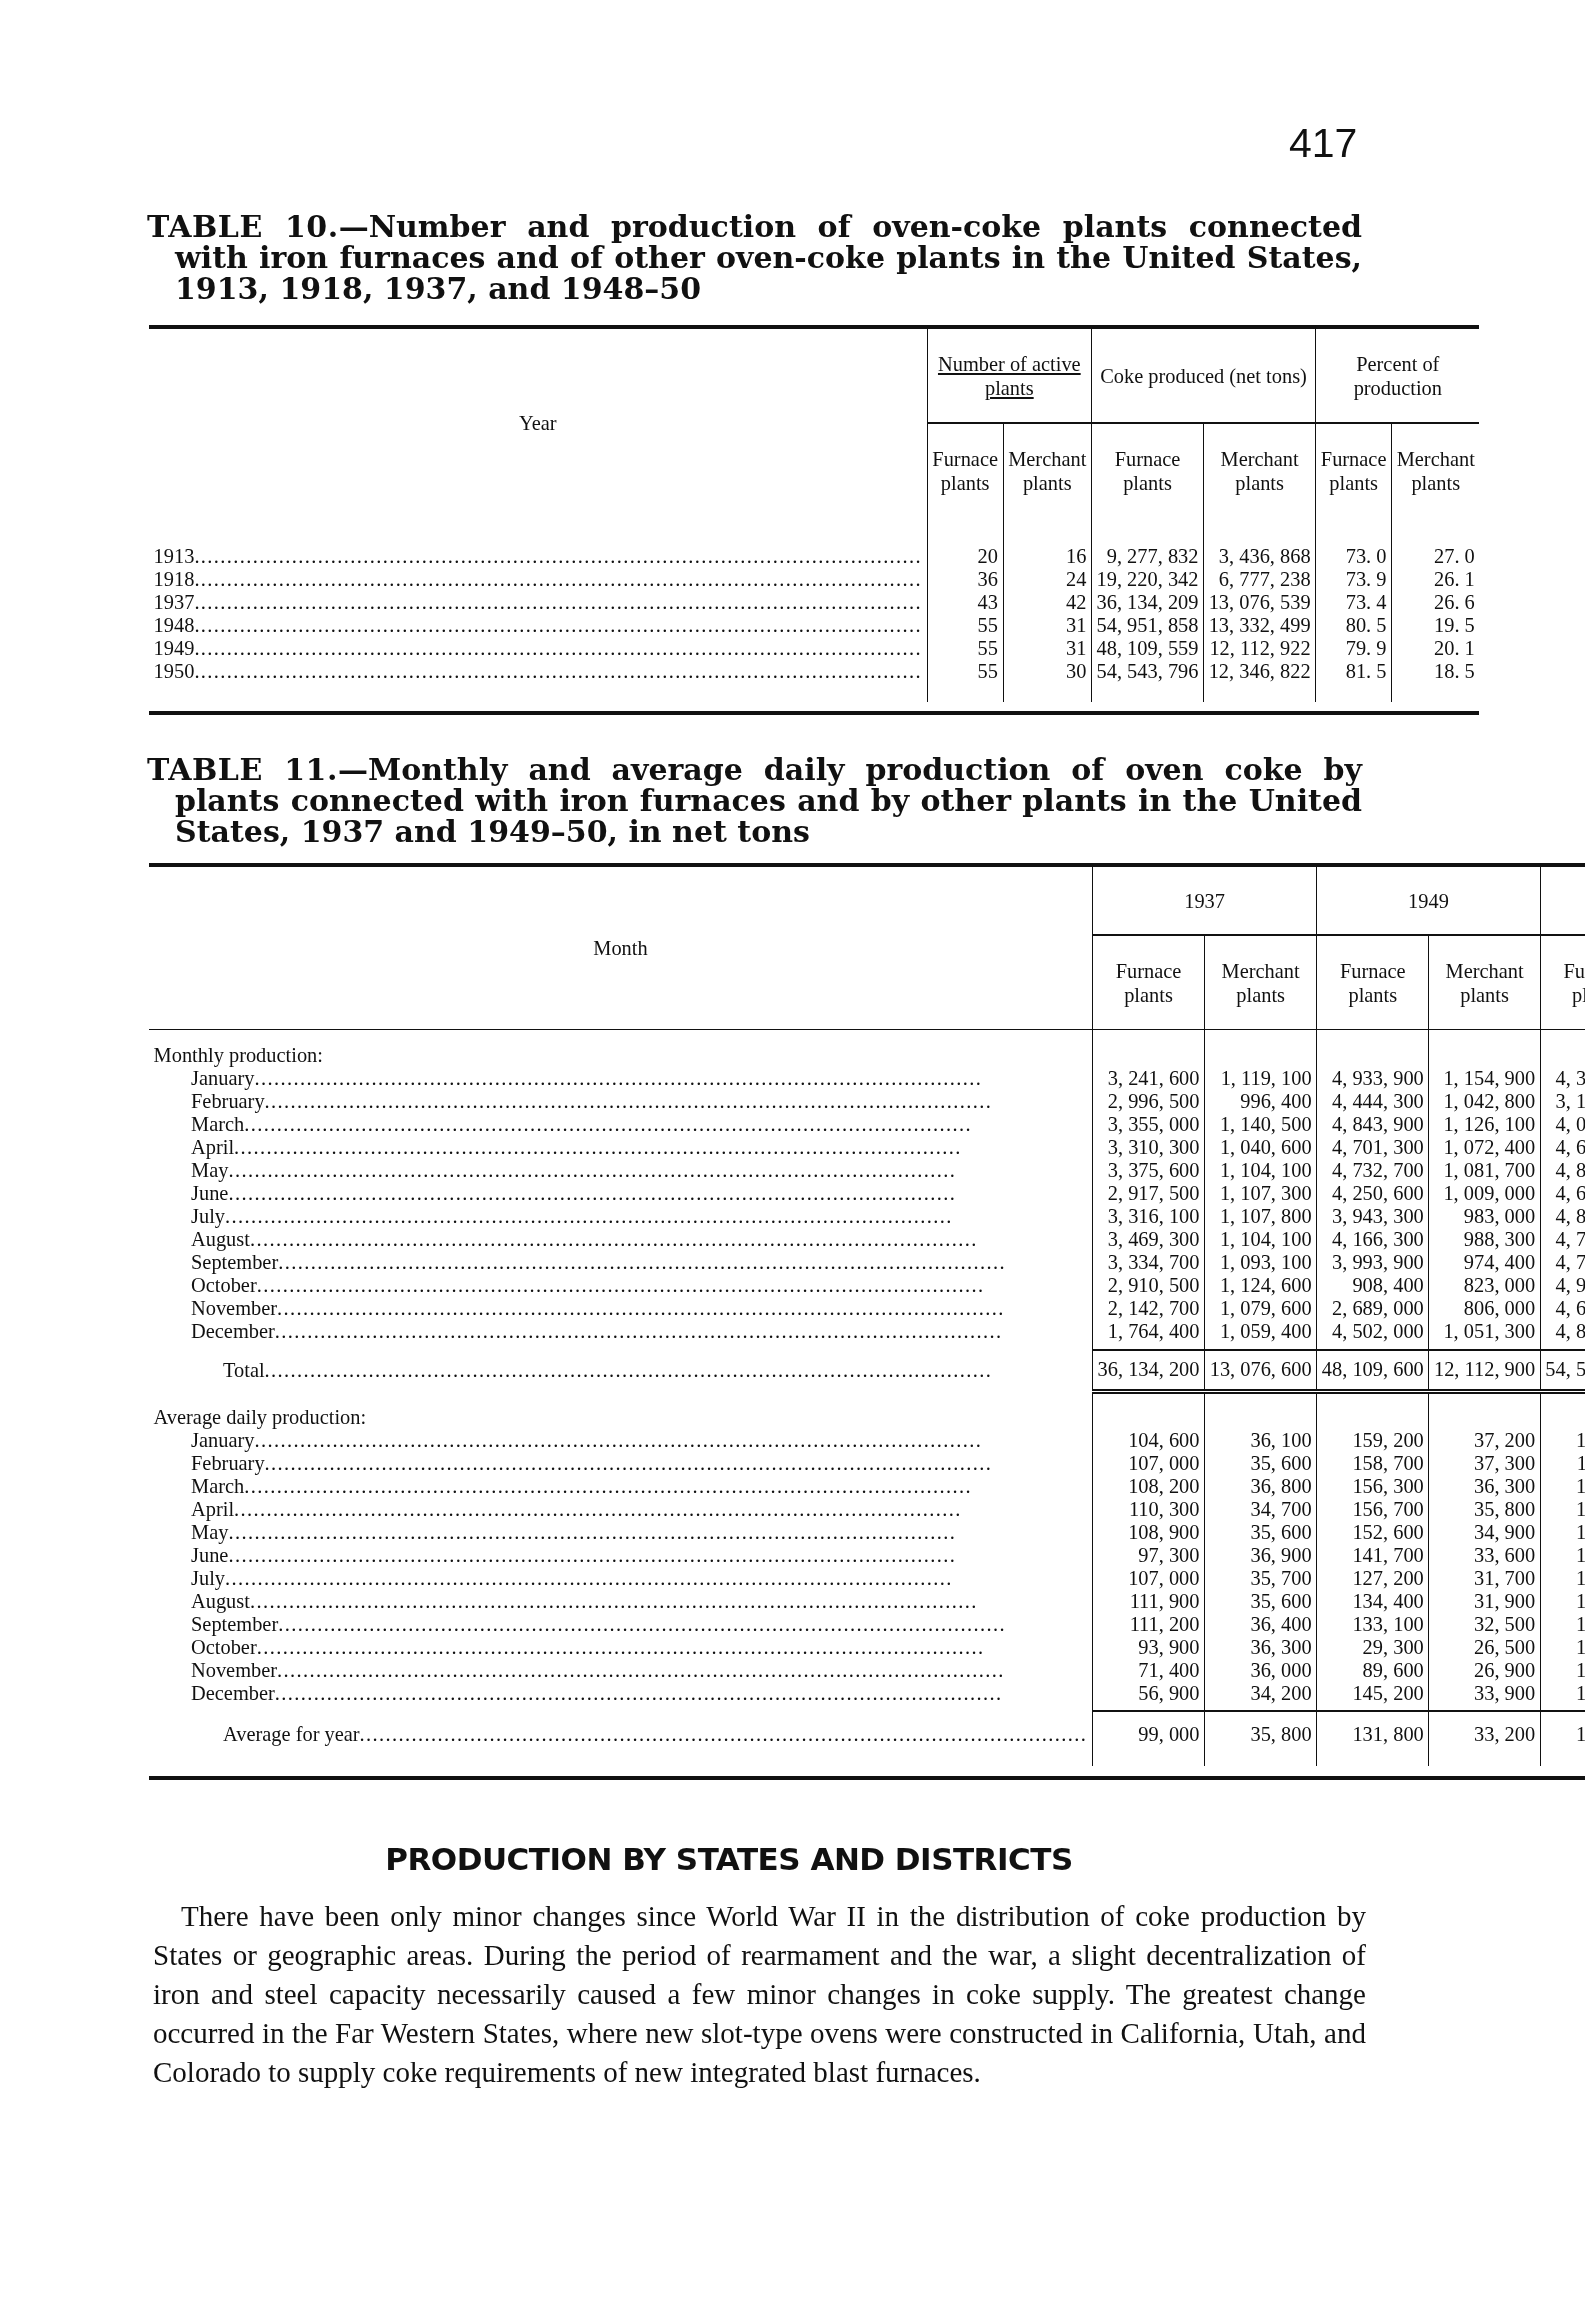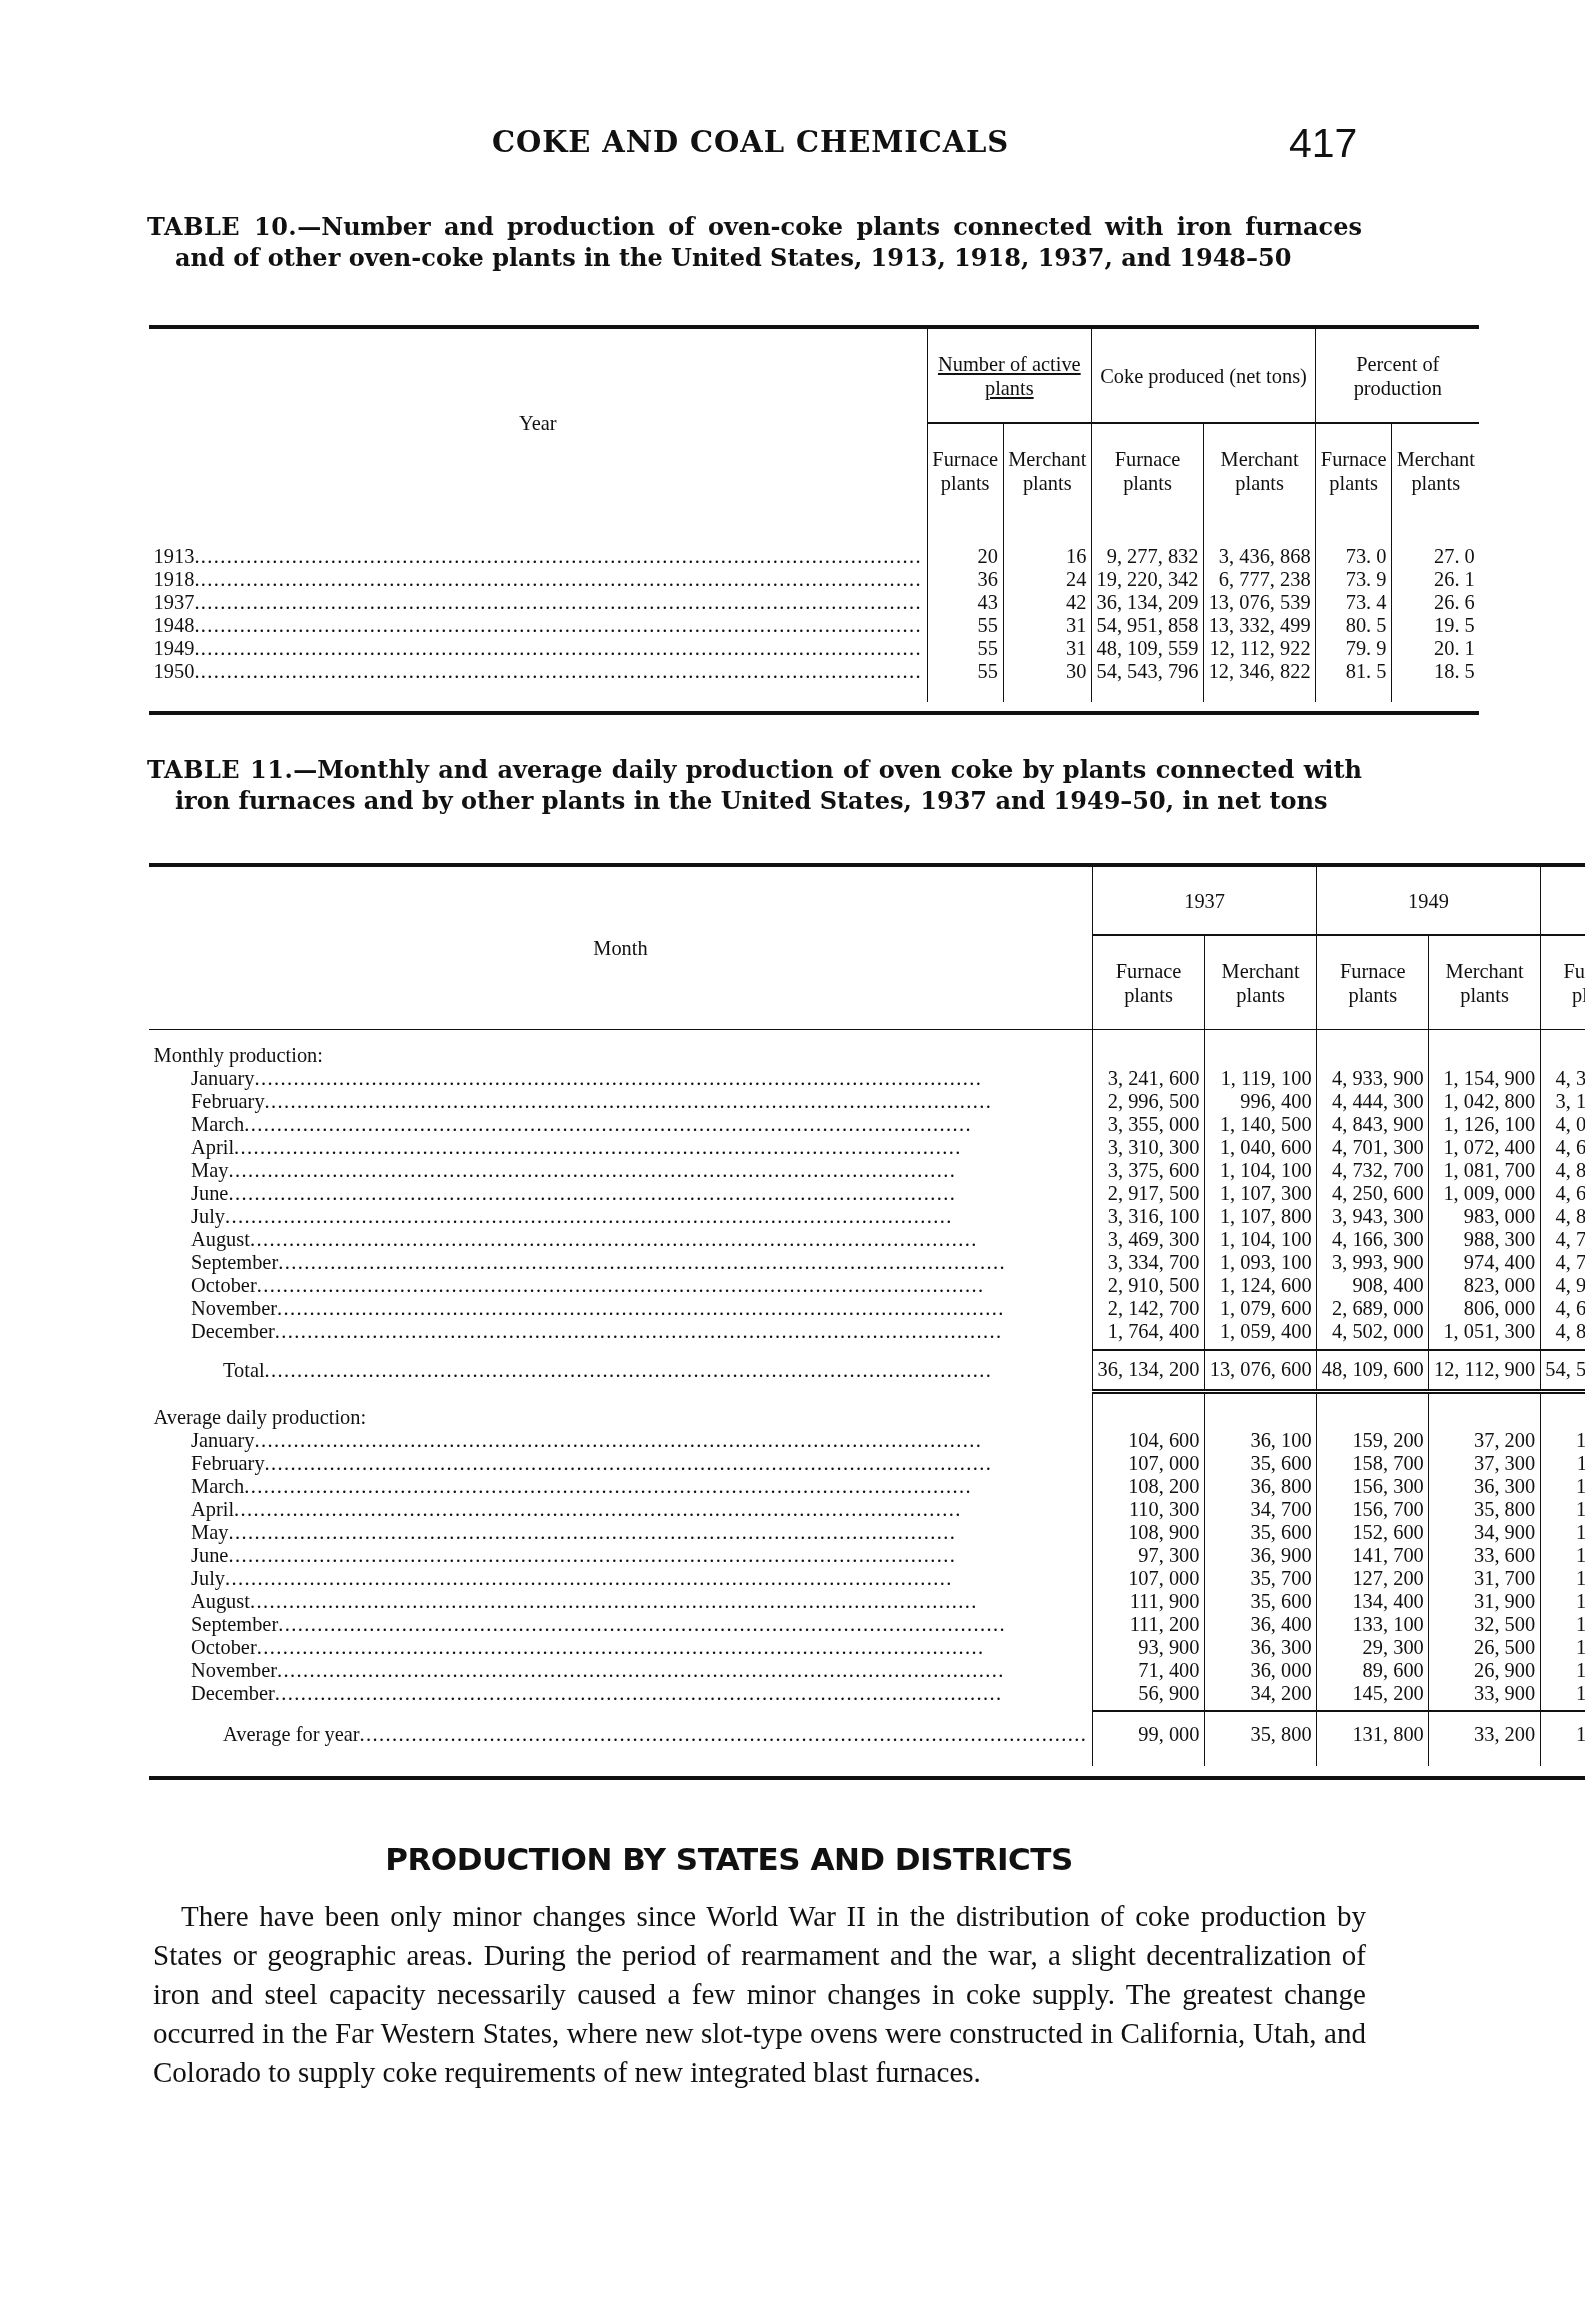--- a/index.html
+++ b/index.html
@@ -13,21 +13,21 @@
   .running-title {
     position: absolute; left: 492px; top: 0; font-size: 29px; letter-spacing: 0.9px;
     font-family: "DejaVu Serif", serif; font-weight: bold;
   }
   .page-number {
     position: absolute; left: 1289px; top: -4.6px; font-size: 41px;
     font-family: Liberation Sans, sans-serif;
   }
   .caption {
     position: absolute; left: 147px; width: 1215px;
-    font-family: "DejaVu Serif", serif; font-weight: bold; font-size: 24px; line-height: 31px;
+    font-family: "DejaVu Serif", serif; font-weight: bold; font-size: 30px; line-height: 31px;
     text-indent: -28px; padding-left: 28px; box-sizing: border-box; text-align: justify;
   }
   .caption .label { letter-spacing: 0.5px; }
   table.data {
     position: absolute; left: 149px; width: 1213px; border-collapse: collapse;
     font-family: "Liberation Serif", serif; font-size: 20.4px;
   }
   table.data td, table.data th { padding: 0 4.6px; vertical-align: middle; }
   table.data th { font-weight: normal; text-align: center; line-height: 24px; }
   .vline { border-left: 1.4px solid #111; }
@@ -50,21 +50,20 @@
   .body-text {
     position: absolute; left: 153px; width: 1213px; top: 1897px;
     font-family: Liberation Serif, serif; font-size: 29px; line-height: 39px; text-align: justify;
     text-indent: 28px;
   }
 </style>
 </head>
 <body>
 
 <div class="running-head">
-  <span class="running-title">COKE AND COAL CHEMICALS</span>
   <span class="page-number">417</span>
 </div>
 
 <div class="caption" style="top:211px;">
   <span class="label">TABLE 10.</span><span>—Number and production of oven-coke plants connected with iron furnaces and of other oven-coke plants in the United States, 1913, 1918, 1937, and 1948–50</span>
 </div>
 
 <table class="data" style="top:325px;">
   <colgroup>
     <col style="width:357px">

